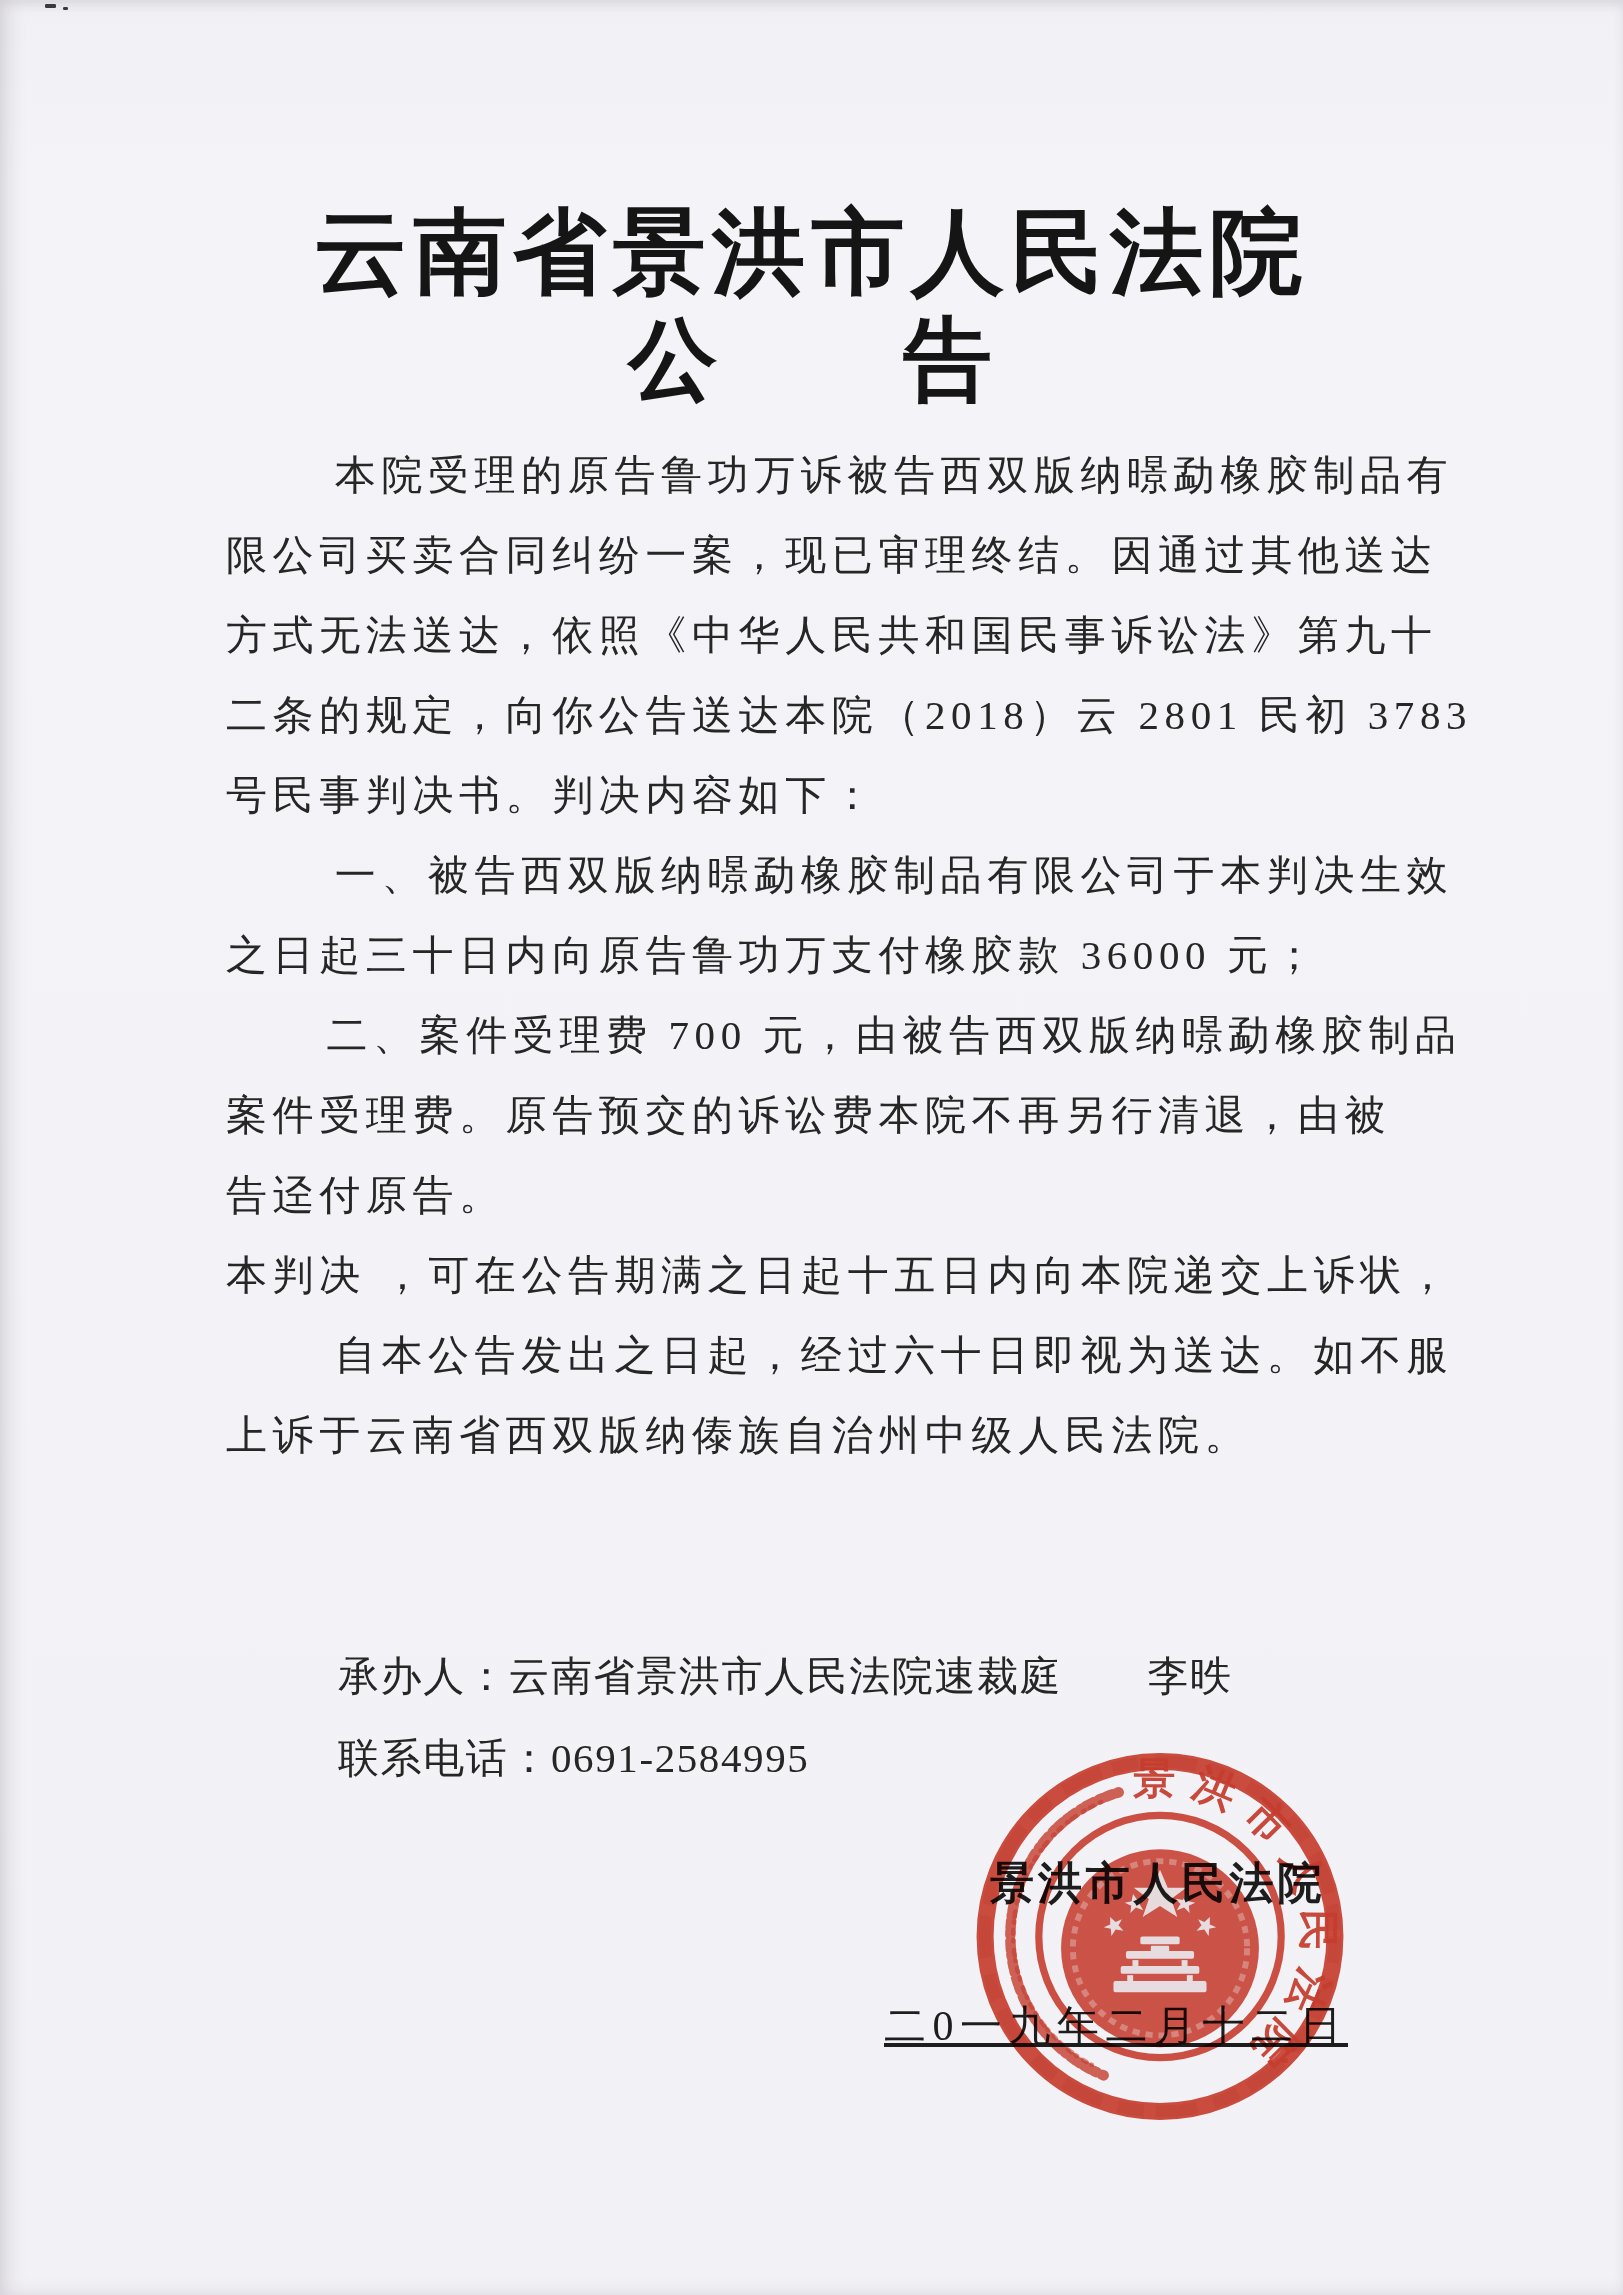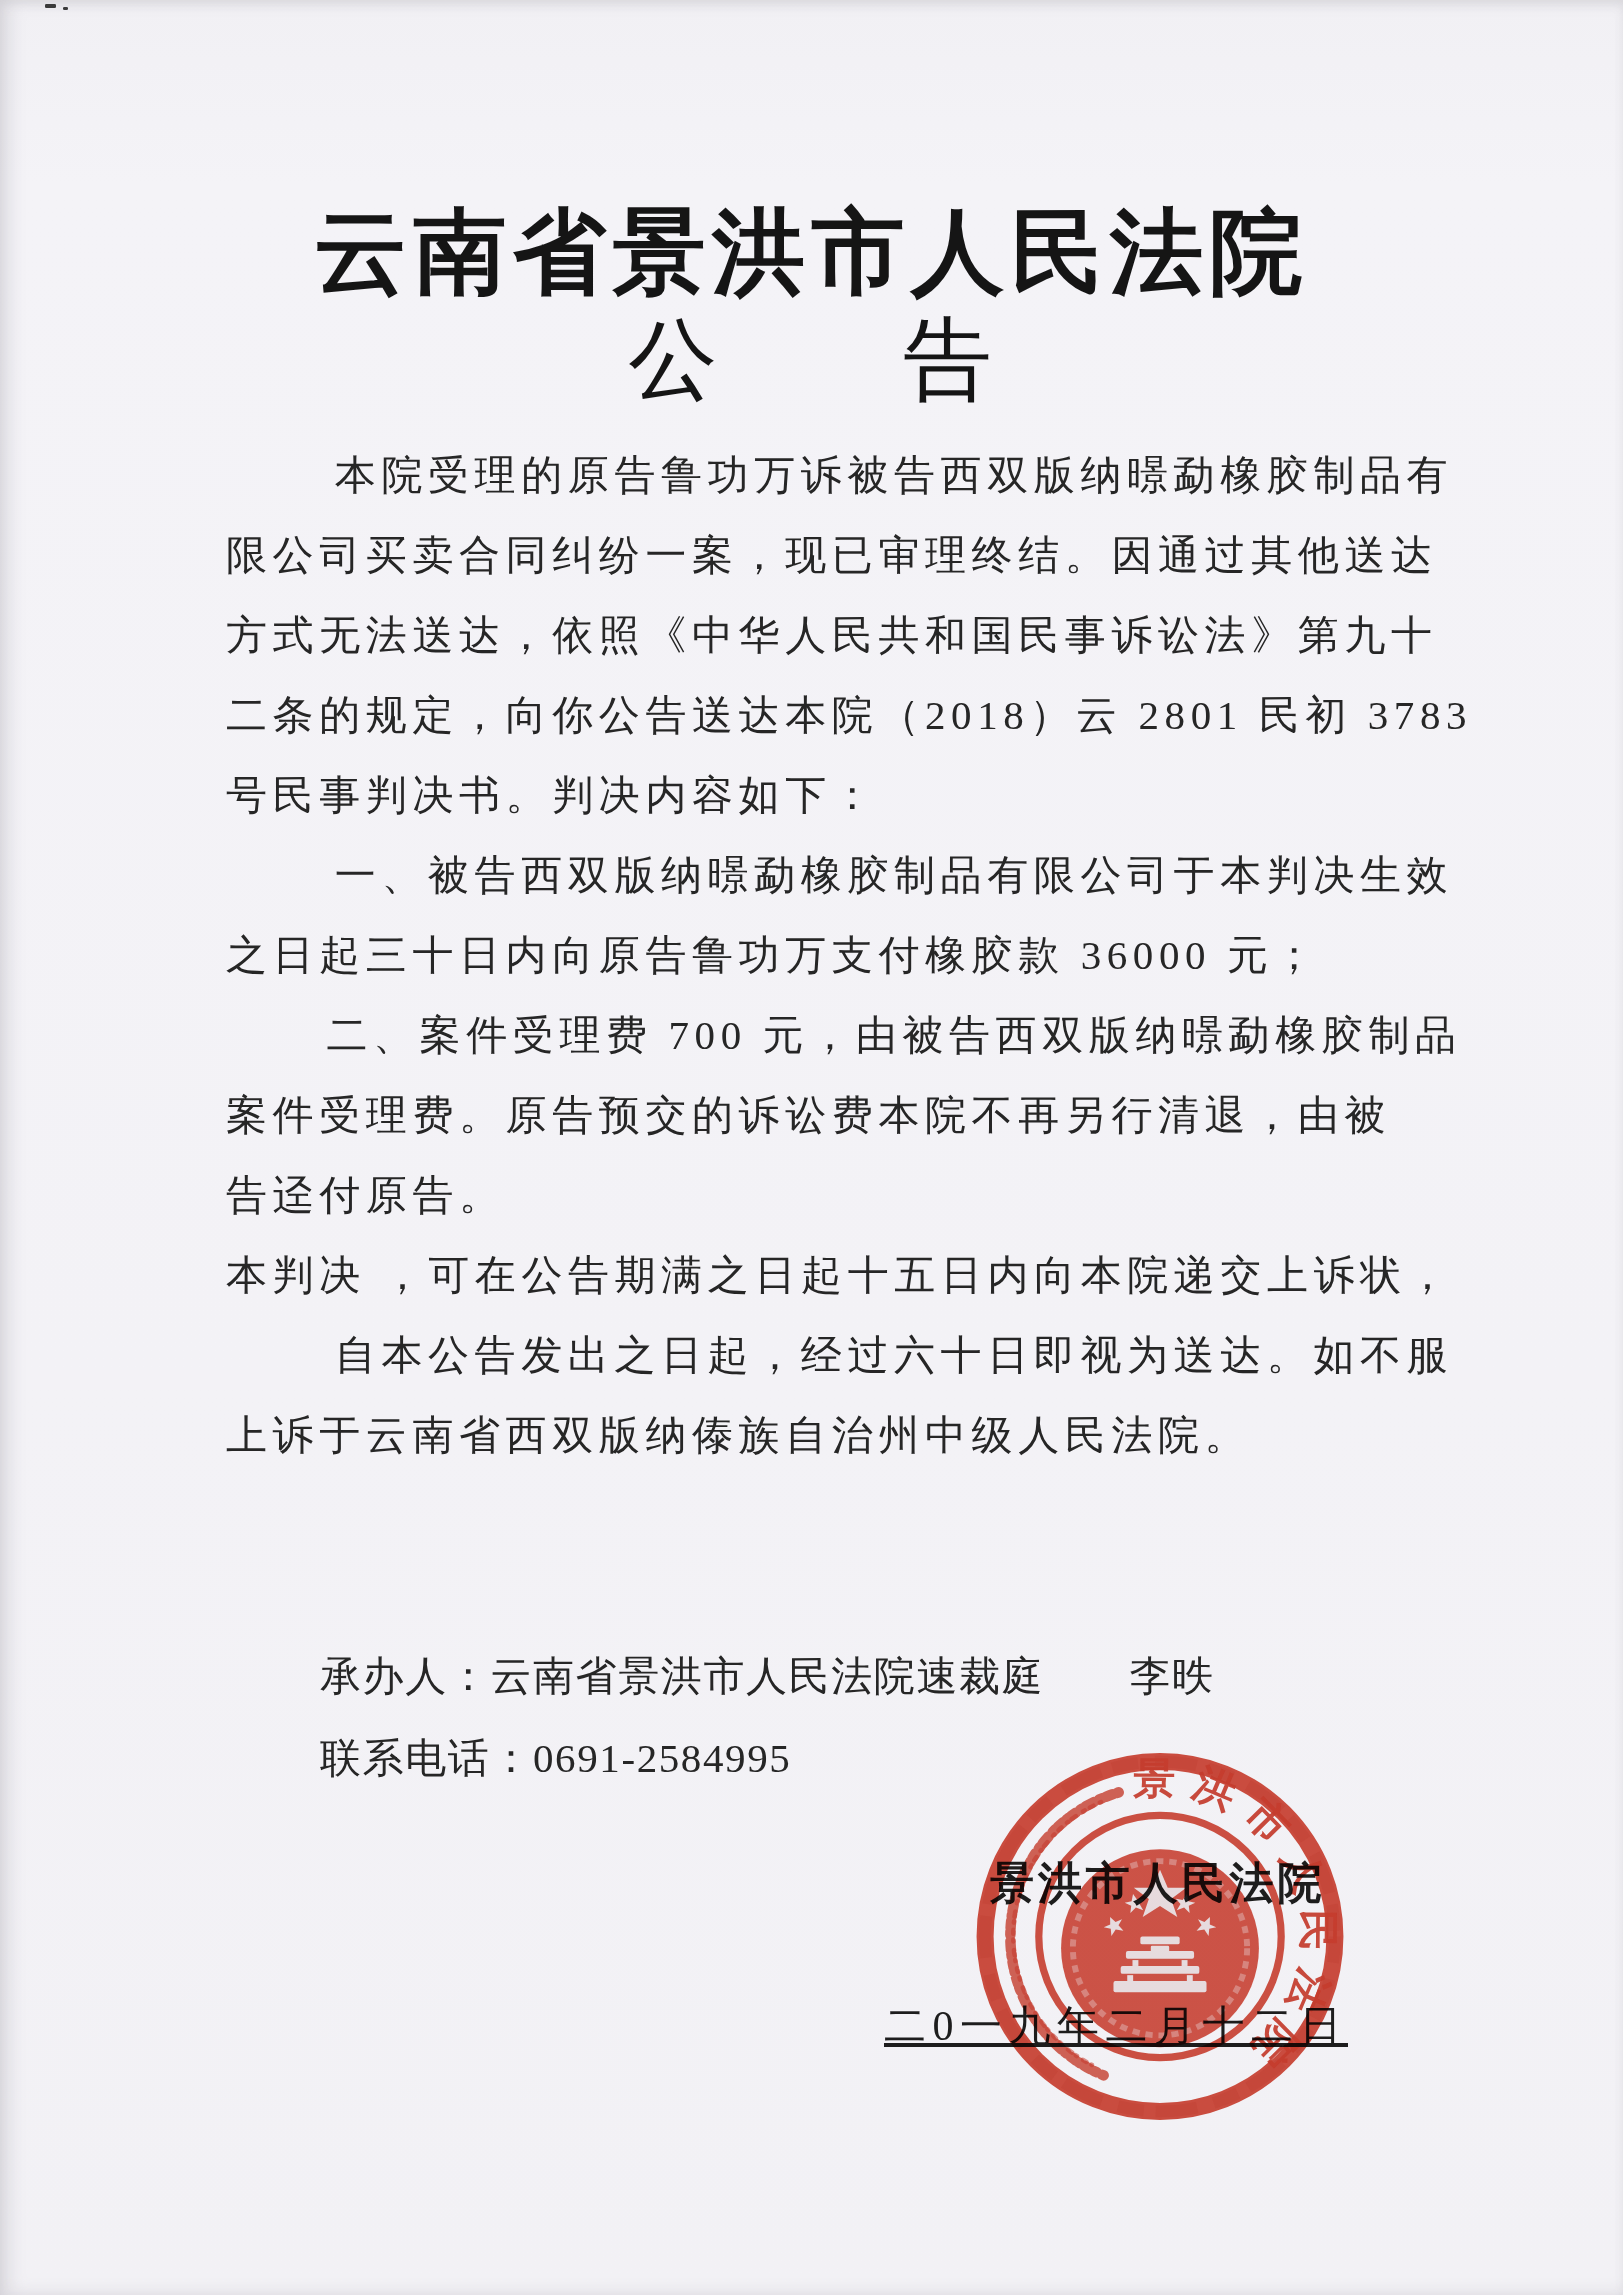--- a/index.html
+++ b/index.html
@@ -13,31 +13,31 @@
     color:#232323;
   }
   .speck { position:absolute; background:#3a3a3a; border-radius:1.3px; }
   .title1 {
     position:absolute; top:190px; left:0; width:1623px;
     text-align:center; font-size:93px; font-weight:bold;
     letter-spacing:6.5px; color:#151515; white-space:nowrap;
   }
   .title2 {
     position:absolute; top:300px; left:0; width:1623px;
-    text-align:center; font-size:89px; font-weight:normal;
+    text-align:center; font-size:89px; font-weight:bold;
     letter-spacing:2.6px; color:#151515; white-space:nowrap;
   }
   .body-lines {
     position:absolute; left:226px; top:435px; width:1244px;
     font-size:41px; letter-spacing:5.6px; color:#262626;
   }
   .body-lines .line { height:80px; line-height:80px; white-space:nowrap; }
   .body-lines .line.indent { padding-left:92px;text-align:center; }
   .footer-block {
-    position:absolute; left:320px; top:1635px;
+    position:absolute; left:338px; top:1635px;
     font-size:41px; letter-spacing:1.6px; color:#262626;
   }
   .footer-block .fline { height:82px; line-height:82px; white-space:nowrap; }
   .overlay-court {
     position:absolute; left:990px; top:1854px; z-index:2;
     font-size:44px; letter-spacing:3.9px; font-weight:bold; color:#1d1d1d; white-space:nowrap;
   }
   .overlay-date {
     position:absolute; left:884px; top:1998px; z-index:2;
     font-size:42px; letter-spacing:6.5px; color:#1d1d1d; white-space:nowrap;text-decoration:underline;

